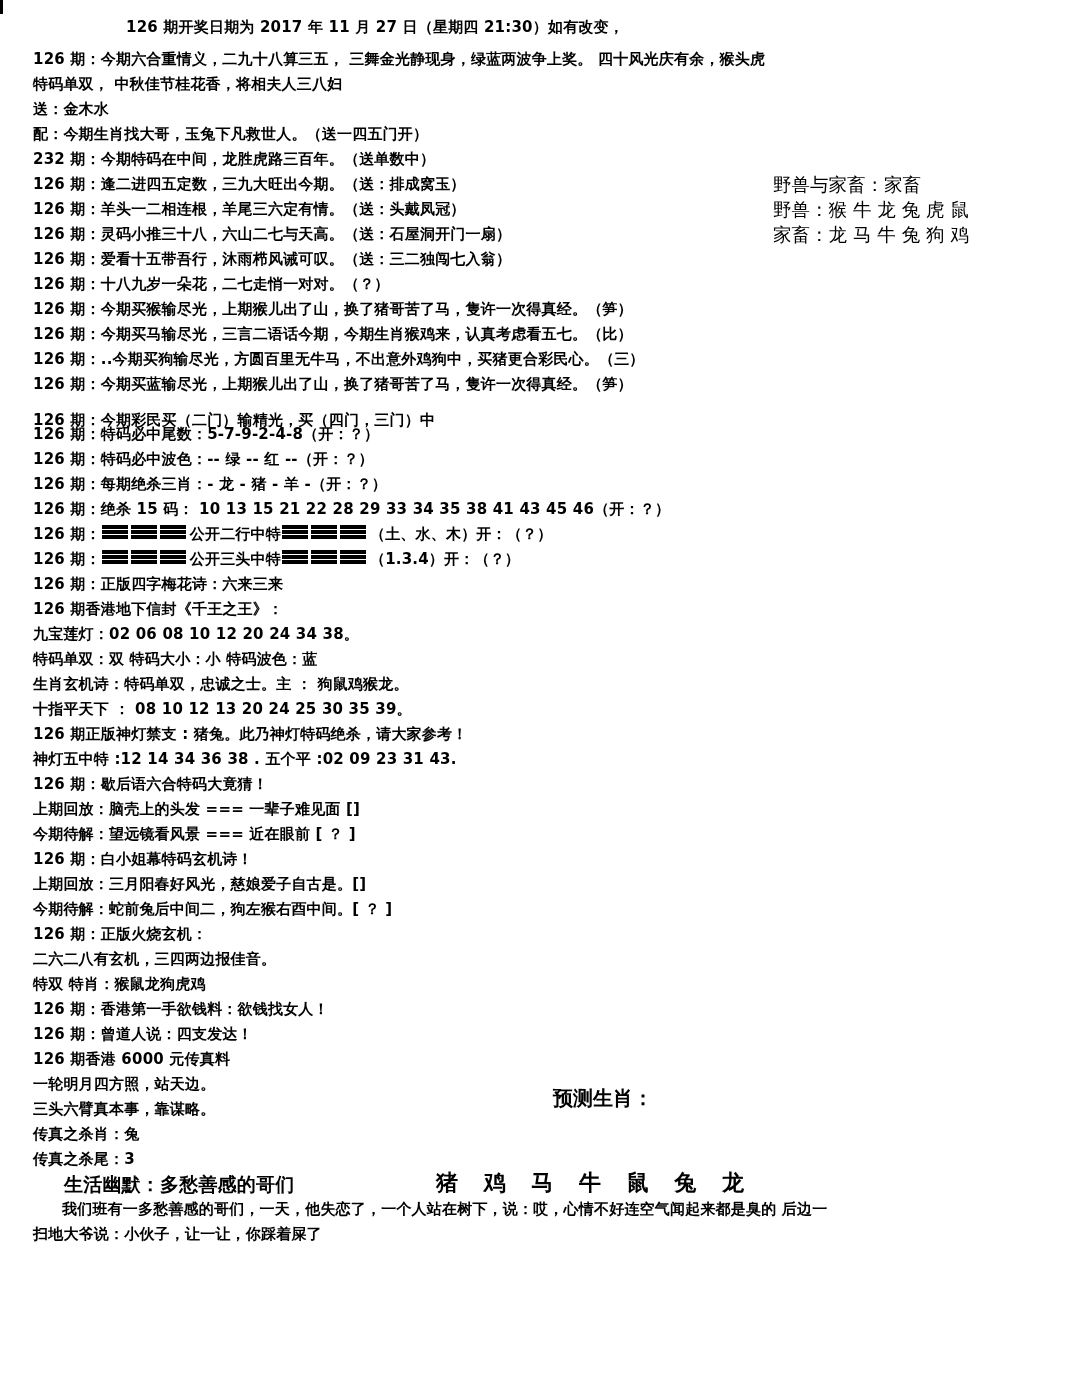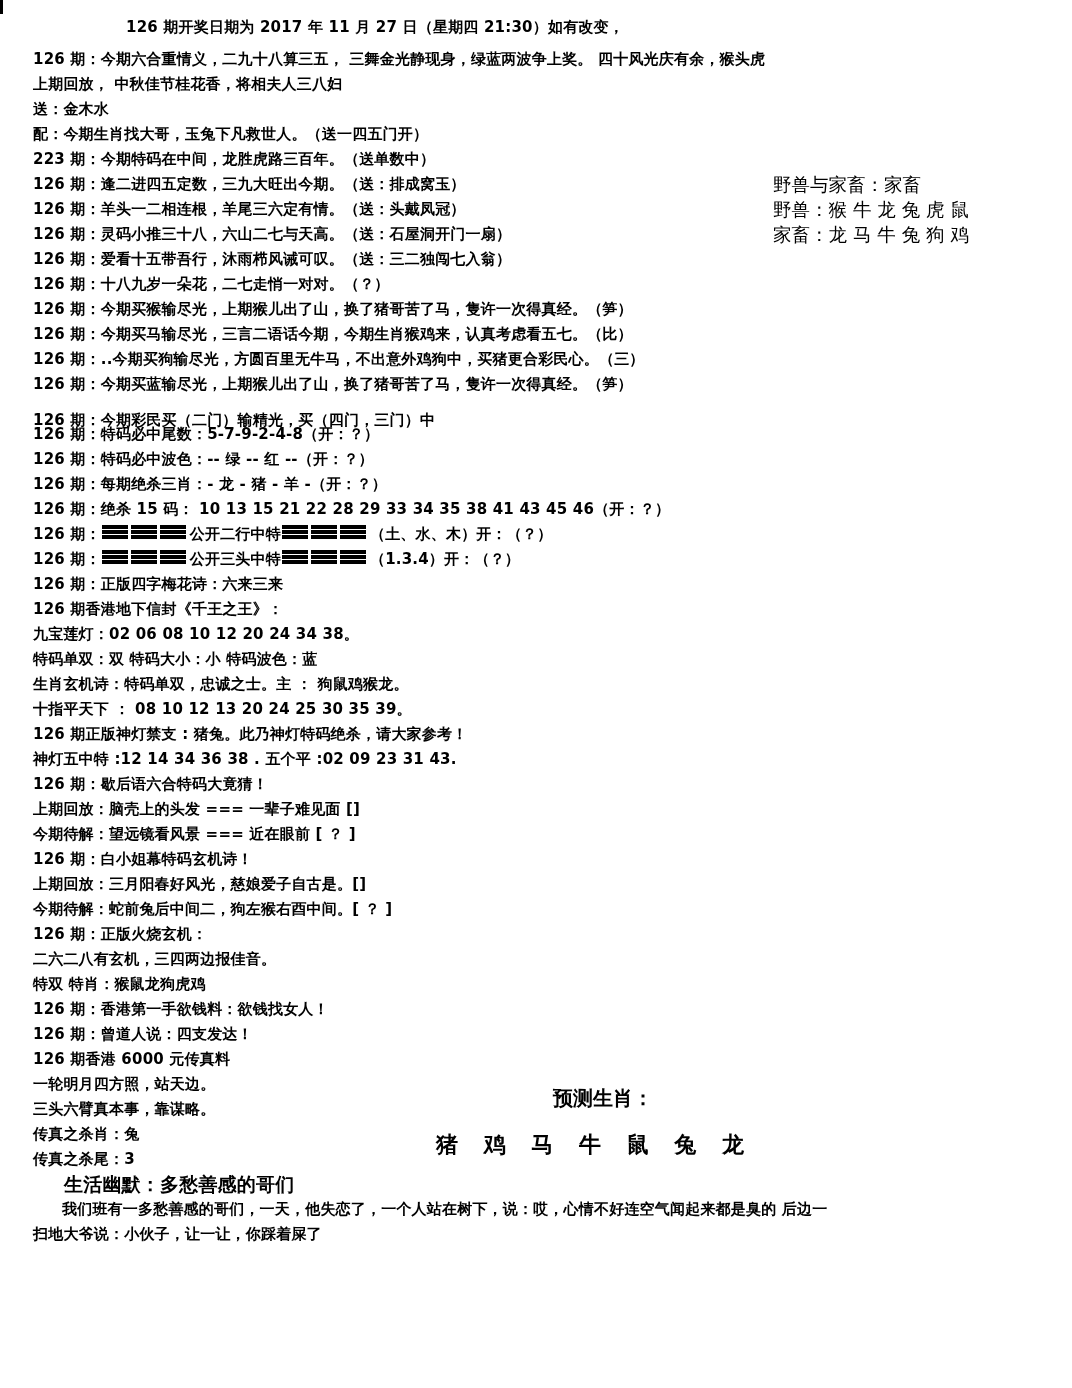--- a/index.html
+++ b/index.html
@@ -13,36 +13,36 @@
     position: absolute; left: 33px; white-space: nowrap;
     font-size: 15px; font-weight: bold; line-height: 25px; height: 25px;
     letter-spacing: 0.2px;
   }
   .title-line { left: 126px; }
   .right-col { position: absolute; left: 773px; white-space: nowrap; font-size: 18.5px; font-weight: normal; line-height: 25px; }
   .bars { display: inline-block; vertical-align: middle; margin: 0 1px; }
   .bars span { display: inline-block; width: 26px; height: 14px; margin-right: 3px;
     background: linear-gradient(#000 0 4px, transparent 4px 5px, #000 5px 9px, transparent 9px 10px, #000 10px 14px); }
   .predict-title { position: absolute; left: 553px; top: 1085px; font-family: "DejaVu Serif", "Liberation Serif", serif; font-size: 20px; font-weight: bold; }
-  .predict-list { position: absolute; left: 436px; top: 1130px; font-family: "DejaVu Serif", "Liberation Serif", serif; font-size: 22px; font-weight: bold; word-spacing: 10px; letter-spacing: 4px; white-space: nowrap; }
+  .predict-list { position: absolute; left: 436px; top: 1168px; font-family: "DejaVu Serif", "Liberation Serif", serif; font-size: 22px; font-weight: bold; word-spacing: 10px; letter-spacing: 4px; white-space: nowrap; }
   .para1 { left: 62px; }
   .humor-title { font-size: 19px; margin-left: 31px; }
 </style>
 </head>
 <body>
 
 <div class="edge-mark"></div>
 
 <div class="line title-line" style="top:15px">126 期开奖日期为 2017 年 11 月 27 日（星期四 21:30）如有改变，</div>
 
 <div class="line" style="top:47px">126 期：今期六合重情义，二九十八算三五， 三舞金光静现身，绿蓝两波争上奖。 四十风光庆有余，猴头虎</div>
-<div class="line" style="top:72px">上期回放， 中秋佳节桂花香，将相夫人三八妇</div>
+<div class="line" style="top:72px">特码单双， 中秋佳节桂花香，将相夫人三八妇</div>
 <div class="line" style="top:97px">送：金木水</div>
 <div class="line" style="top:122px">配：今期生肖找大哥，玉兔下凡救世人。（送一四五门开）</div>
-<div class="line" style="top:147px">223 期：今期特码在中间，龙胜虎路三百年。（送单数中）</div>
+<div class="line" style="top:147px">232 期：今期特码在中间，龙胜虎路三百年。（送单数中）</div>
 <div class="line" style="top:172px">126 期：逢二进四五定数，三九大旺出今期。（送：排成窝玉）</div>
 <div class="line" style="top:197px">126 期：羊头一二相连根，羊尾三六定有情。（送：头戴凤冠）</div>
 <div class="line" style="top:222px">126 期：灵码小推三十八，六山二七与天高。（送：石屋洞开门一扇）</div>
 <div class="line" style="top:247px">126 期：爱看十五带吾行，沐雨栉风诫可叹。（送：三二独闯七入翁）</div>
 <div class="line" style="top:272px">126 期：十八九岁一朵花，二七走悄一对对。（？）</div>
 <div class="line" style="top:297px">126 期：今期买猴输尽光，上期猴儿出了山，换了猪哥苦了马，隻许一次得真经。（笋）</div>
 <div class="line" style="top:322px">126 期：今期买马输尽光，三言二语话今期，今期生肖猴鸡来，认真考虑看五七。（比）</div>
 <div class="line" style="top:347px">126 期：..今期买狗输尽光，方圆百里无牛马，不出意外鸡狗中，买猪更合彩民心。（三）</div>
 <div class="line" style="top:372px">126 期：今期买蓝输尽光，上期猴儿出了山，换了猪哥苦了马，隻许一次得真经。（笋）</div>
 <div class="line" style="top:408px">126 期：今期彩民买（二门）输精光，买（四门，三门）中</div>

